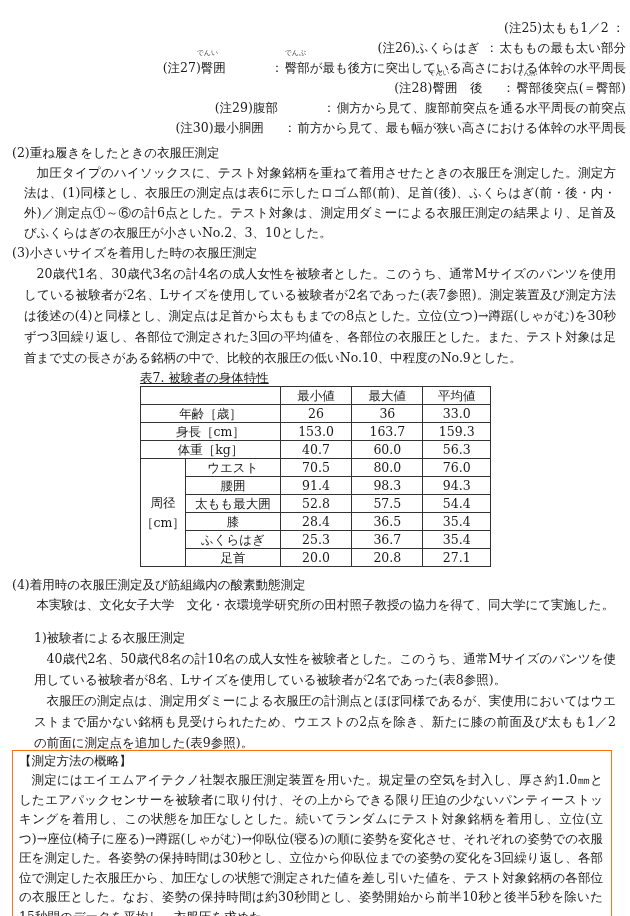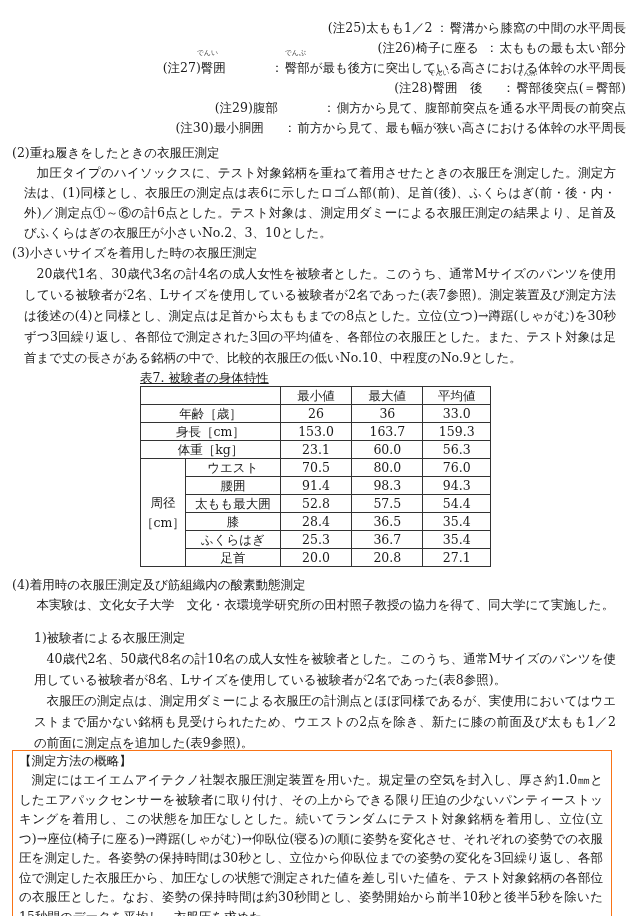--- a/index.html
+++ b/index.html
@@ -26,24 +26,23 @@
   .box { left:12px; top:750px; width:600px; height:197px; border:1px solid #f97316; box-sizing:border-box; padding:0 8px 0 6px; }
   .box .para { text-indent:1em; }
 </style>
 </head>
 <body>
 
 <div class="abs notes">
   <div class="note-row">
     <span class="note-term">(注25)太もも1／2</span>
     <span class="note-sep">：</span>
-    <span class="note-def">臀溝から膝窩の中間の水平周長</span>
   </div>
   <div class="note-row">
-    <span class="note-term">(注26)椅子に座る</span>
+    <span class="note-term">(注26)ふくらはぎ</span>
     <span class="note-sep">：</span>
     <span class="note-def">太ももの最も太い部分</span>
   </div>
   <div class="note-row">
     <span class="note-term ruby-text"><span class="rt" style="left:34px">でんい</span><span>(注27)臀囲</span></span>
     <span class="note-sep">：</span>
     <span class="note-def ruby-text"><span class="rt">でんぶ</span><span>臀部が最も後方に突出している高さにおける体幹の水平周長</span></span>
   </div>
   <div class="note-row">
     <span class="note-term ruby-text"><span class="rt" style="left:34px">でんい</span><span>(注28)臀囲　後</span></span>
@@ -84,21 +83,21 @@
     <td>33.0</td>
   </tr>
   <tr>
     <td colspan="2">身長［cm］</td>
     <td>153.0</td>
     <td>163.7</td>
     <td>159.3</td>
   </tr>
   <tr>
     <td colspan="2">体重［kg］</td>
-    <td>23.1</td>
+    <td>40.7</td>
     <td>60.0</td>
     <td>56.3</td>
   </tr>
   <tr>
     <td rowspan="6" style="width:42px; line-height:20px;">
       <div>周径</div>
       <div>［cm］</div>
     </td>
     <td style="width:95px;">ウエスト</td>
     <td>70.5</td>

